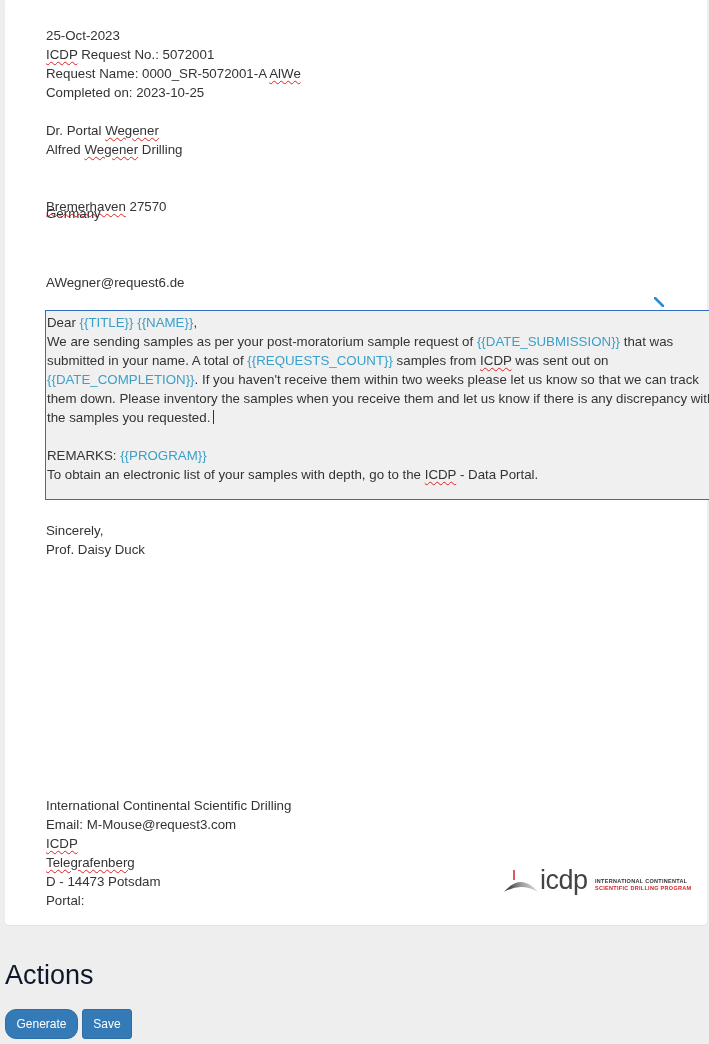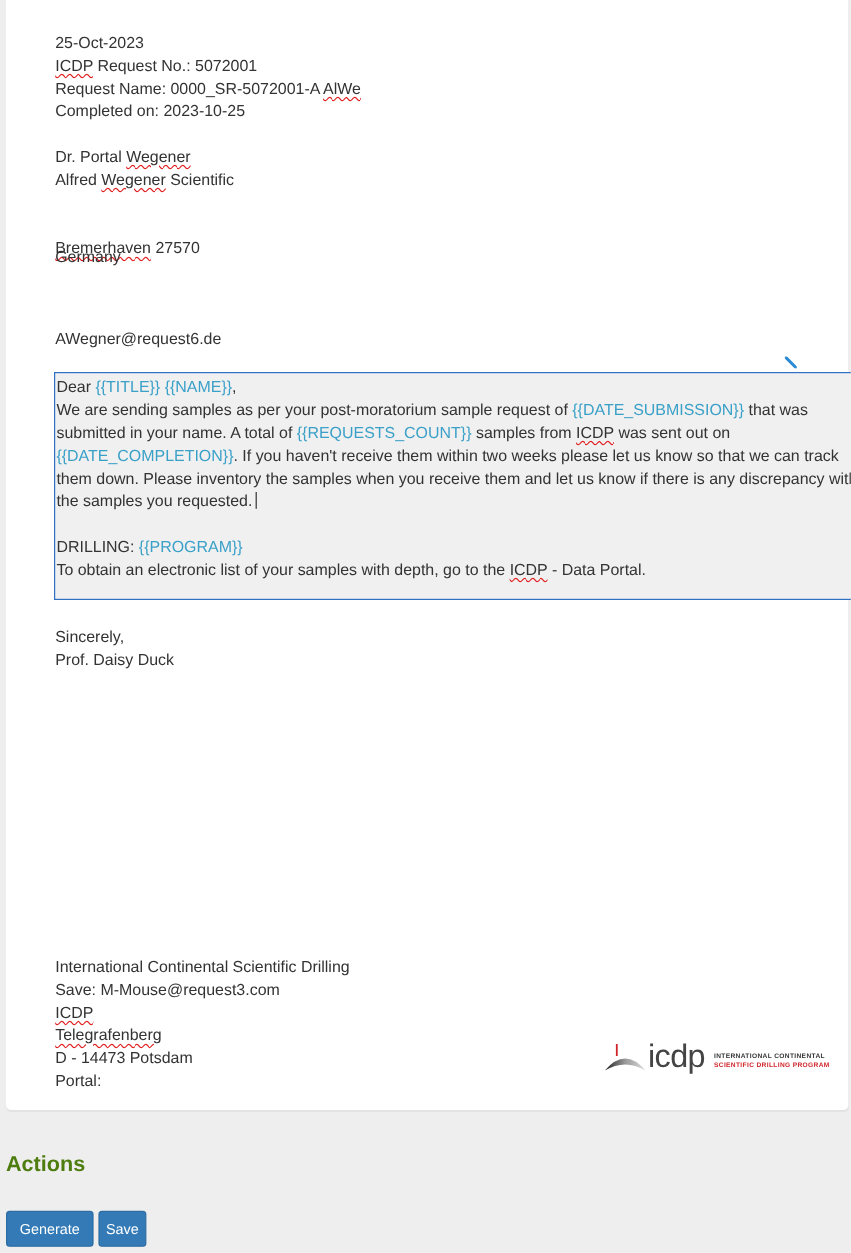--- a/index.html
+++ b/index.html
@@ -27,65 +27,65 @@
   .caret { display:inline-block; width:1px; height:14px; background:#333; vertical-align:-2px; margin-left:3px; }
   .edit-pencil {
     position:absolute; left:654px; top:297px; width:10px; height:10px;
   }
   .logo { position:absolute; left:503px; top:868px; width:185px; height:32px; }
   .logo .word { position:absolute; left:37px; top:-3px; font-size:27px; color:#444; letter-spacing:-0.5px; font-family:"Liberation Sans", sans-serif; }
   .logo .sub { position:absolute; left:92px; font-size:5.5px; font-weight:bold; letter-spacing:0.3px; white-space:nowrap; }
   .logo .sub1 { top:10px; color:#333; }
   .logo .sub2 { top:17px; color:#d0242b; }
   .actions-title {
-    position:absolute; left:5px; top:960px; font-size:18px; color:#4d7c0f; font-weight:bold; margin:0;
+    position:absolute; left:5px; top:960px; font-size:27px; color:#0f172a; font-weight:normal; margin:0;
   }
   .btn {
     position:absolute; top:1009px; height:30px; background:#337ab7; color:#fff;
     border:1px solid #2e6da4; border-radius:3px; font-size:12px;
     font-family:"Liberation Sans", sans-serif; padding:0; cursor:pointer;
   }
-  .btn-generate { left:5px; width:73px; }
-  .btn-save { left:82px; width:40px; }
+  .btn-generate { left:5px; width:73px;border-radius:11px; }
+  .btn-save { left:82px; width:50px; }
 </style>
 </head>
 <body>
 
 <div class="panel"></div>
 
 <div class="line" style="top:6px">25-Oct-2023</div>
 <div class="line" style="top:25px"><span class="sp">ICDP</span><span> Request No.: 5072001</span></div>
 <div class="line" style="top:44px"><span>Request Name: 0000_SR-5072001-A </span><span class="sp">AlWe</span></div>
 <div class="line" style="top:63px">Completed on: 2023-10-25</div>
 
 <div class="line" style="top:101px"><span>Dr. Portal </span><span class="sp">Wegener</span></div>
-<div class="line" style="top:120px"><span>Alfred </span><span class="sp">Wegener</span><span> Scientific</span></div>
+<div class="line" style="top:120px"><span>Alfred </span><span class="sp">Wegener</span><span> Drilling</span></div>
 
 <div class="line" style="top:177px"><span class="sp">Bremerhaven</span><span> 27570</span></div>
 <div class="line" style="top:184px">Germany</div>
 
 <div class="line" style="top:253px">AWegner@request6.de</div>
 
 <svg class="edit-pencil" viewBox="0 0 10 10">
   <line x1="1" y1="1" x2="9" y2="9" stroke="#2a8ad4" stroke-width="2.5" stroke-linecap="round"></line>
 </svg>
 
 <div class="editor" contenteditable="true" style="">
   <p><span>Dear </span><span class="ph">{{TITLE}}</span> <span class="ph">{{NAME}}</span><span>,</span></p>
   <p style="white-space:normal; padding-right:4px;"><span>We are sending samples as per your post-moratorium sample request of </span><span class="ph">{{DATE_SUBMISSION}}</span><span> that was submitted in your name. A total of </span><span class="ph">{{REQUESTS_COUNT}}</span><span> samples from </span><span class="sp">ICDP</span><span> was sent out on </span><span class="ph">{{DATE_COMPLETION}}</span><span>. If you haven't receive them within two weeks please let us know so that we can track them down. Please inventory the samples when you receive them and let us know if there is any discrepancy with the samples you requested.</span><span class="caret"></span></p>
   <p>&nbsp;</p>
-  <p><span>DRILLING: </span><span class="ph">{{PROGRAM}}</span></p>
+  <p><span>REMARKS: </span><span class="ph">{{PROGRAM}}</span></p>
   <p><span>To obtain an electronic list of your samples with depth, go to the </span><span class="sp">ICDP</span><span> - Data Portal.</span></p>
 </div>
 
 <div class="line" style="top:501px">Sincerely,</div>
 <div class="line" style="top:520px">Prof. Daisy Duck</div>
 
 <div class="line" style="top:776px">International Continental Scientific Drilling</div>
-<div class="line" style="top:795px">Save: M-Mouse@request3.com</div>
+<div class="line" style="top:795px">Email: M-Mouse@request3.com</div>
 <div class="line" style="top:814px"><span class="sp">ICDP</span></div>
 <div class="line" style="top:833px"><span class="sp">Telegrafenberg</span></div>
 <div class="line" style="top:852px">D - 14473 Potsdam</div>
 <div class="line" style="top:871px">Portal:</div>
 
 <div class="logo">
   <svg width="36" height="30" viewBox="0 0 36 30" style="position:absolute;left:0;top:0;">
     <defs>
       <linearGradient id="dome" x1="0" y1="0" x2="1" y2="0">
         <stop offset="0" stop-color="#222"></stop>

